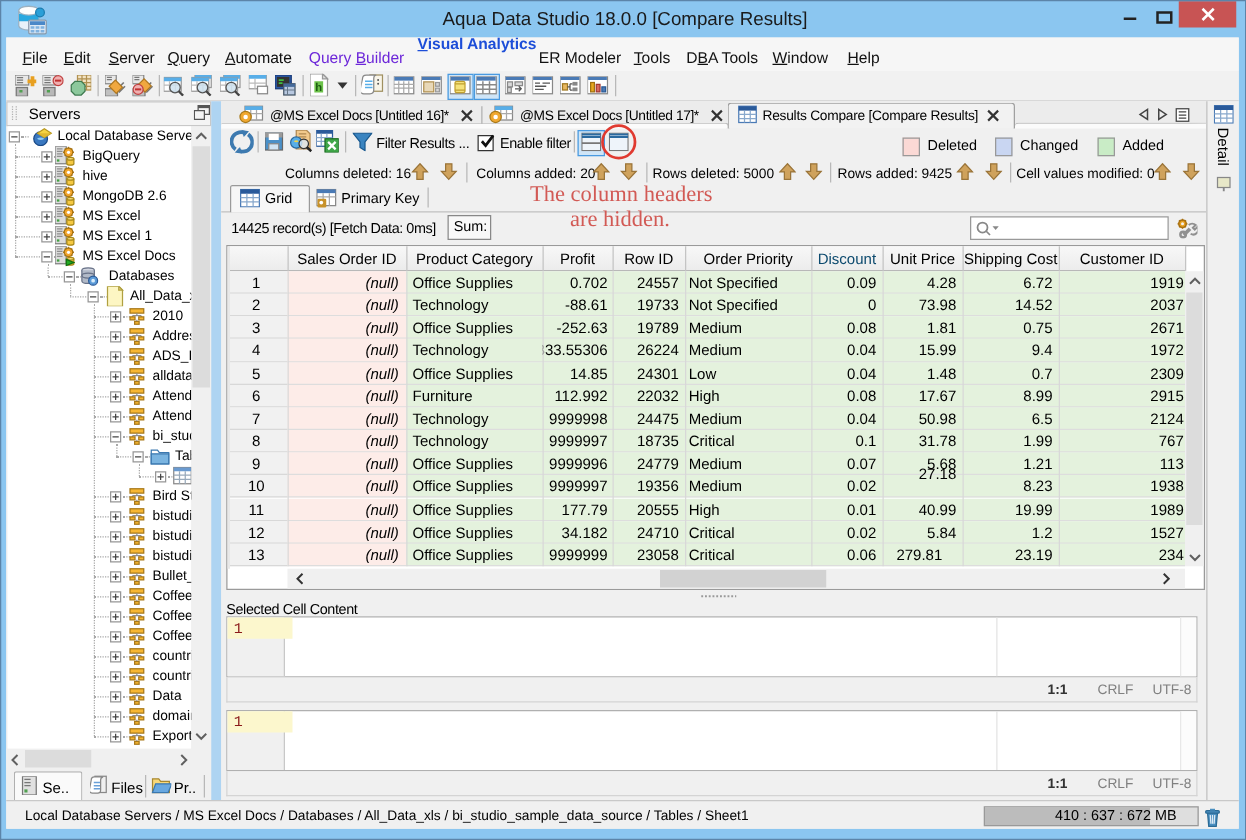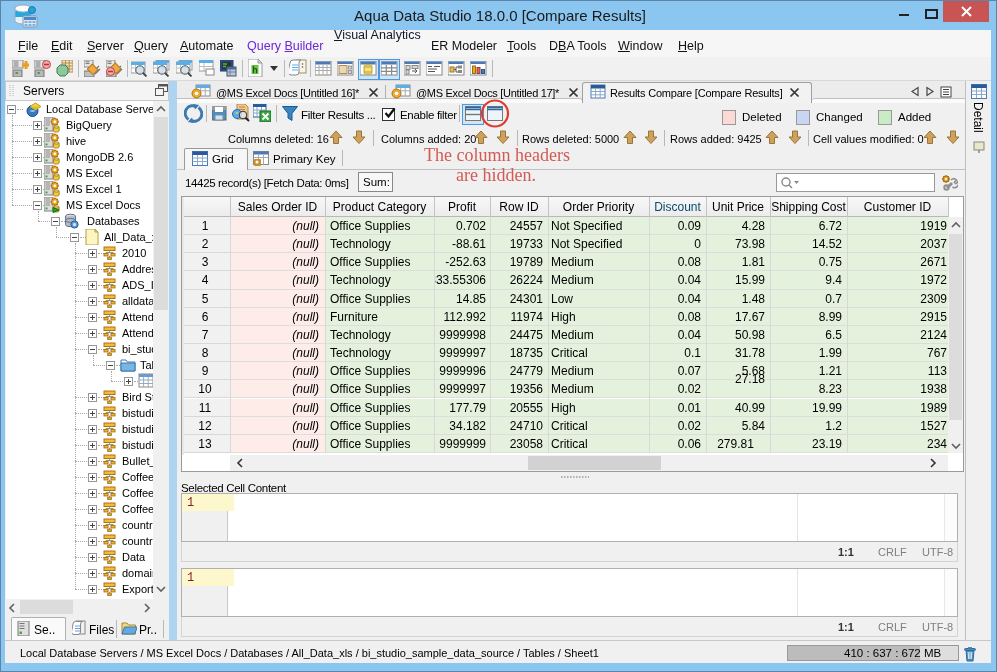--- a/index.html
+++ b/index.html
@@ -30,21 +30,21 @@
 <svg class="abs" style="left:960px;top:5px" width="13" height="13" viewBox="0 0 13 13">
     <path d="M2 2 L11 11 M11 2 L2 11" stroke="#fff" stroke-width="2"></path>
   </svg>
 <div class="abs" style="left:5px;top:30px;width:986px;height:27px;background:#f6f6f6;"></div>
 <div class="tx" style="left:18px;top:39px;font-size:12.5px;color:#111;font-weight:normal;"><u>F</u>ile</div>
 <div class="tx" style="left:51px;top:39px;font-size:12.5px;color:#111;font-weight:normal;"><u>E</u>dit</div>
 <div class="tx" style="left:87px;top:39px;font-size:12.5px;color:#111;font-weight:normal;"><u>S</u>erver</div>
 <div class="tx" style="left:134px;top:39px;font-size:12.5px;color:#111;font-weight:normal;"><u>Q</u>uery</div>
 <div class="tx" style="left:180px;top:39px;font-size:12.5px;color:#111;font-weight:normal;"><u>A</u>utomate</div>
 <div class="tx" style="left:247px;top:39px;font-size:12.5px;color:#6d28d9;font-weight:normal;">Query <u>B</u>uilder</div>
-<div class="tx" style="left:334px;top:28px;font-size:12.5px;color:#0f172a;font-weight:normal;"><u>V</u>isual Analytics</div>
+<div class="tx" style="left:334px;top:28px;font-size:12.5px;color:#1d4ed8;font-weight:bold;"><u>V</u>isual Analytics</div>
 <div class="tx" style="left:431px;top:39px;font-size:12.5px;color:#111;font-weight:normal;">ER Modeler</div>
 <div class="tx" style="left:507px;top:39px;font-size:12.5px;color:#111;font-weight:normal;"><u>T</u>ools</div>
 <div class="tx" style="left:549px;top:39px;font-size:12.5px;color:#111;font-weight:normal;">D<u>B</u>A Tools</div>
 <div class="tx" style="left:618px;top:39px;font-size:12.5px;color:#111;font-weight:normal;"><u>W</u>indow</div>
 <div class="tx" style="left:678px;top:39px;font-size:12.5px;color:#111;font-weight:normal;"><u>H</u>elp</div>
 <div class="abs" style="left:5px;top:57px;width:986px;height:24px;background:#f1f1f1;border-bottom:1px solid #d8d8d8;"></div>
 <svg class="abs" style="left:12px;top:60px;" width="17" height="17" viewBox="0 0 17 17">
     <g transform="translate(0,0) scale(1)">
     <rect x="0" y="0" width="11" height="8" fill="#e8e8e8" stroke="#888"></rect>
     <path d="M1.5 2 h5 M1.5 4 h5 M1.5 6 h5" stroke="#777" stroke-width="1"></path>
@@ -944,21 +944,21 @@
 <div class="tx" style="left:847px;top:291.60px;width:100px;text-align:right;font-size:12px;">2309</div>
 <div class="abs" style="left:184px;top:307.75px;width:46px;height:18.15px;background:#f1f1f1;border-bottom:1px solid #d8d8d8;"></div>
 <div class="tx" style="left:184px;top:309.75px;width:42px;text-align:center;font-size:12px;">6</div>
 <div class="abs" style="left:230px;top:307.75px;width:95px;height:18.15px;background:#fdece8;border-bottom:1px solid #ddd;"></div>
 <div class="tx" style="left:230px;top:309.75px;width:89px;text-align:right;font-size:12px;font-style:italic;">(null)</div>
 <div class="abs" style="left:325px;top:307.75px;width:623px;height:18.15px;background:#e4f2dd;border-bottom:1px solid #ddd;"></div>
 <div class="tx" style="left:330px;top:309.75px;font-size:12px;">Furniture</div>
 <div class="abs" style="left:434px;top:307.75px;width:52px;height:18.15px;overflow:hidden;">
     <div style="position:absolute;right:0;top:2px;font-size:12px;white-space:nowrap;">112.992</div>
   </div>
-<div class="tx" style="left:490px;top:309.75px;width:53px;text-align:right;font-size:12px;">11974</div>
+<div class="tx" style="left:490px;top:309.75px;width:53px;text-align:right;font-size:12px;">22032</div>
 <div class="tx" style="left:551px;top:309.75px;font-size:12px;">High</div>
 <div class="tx" style="left:649px;top:309.75px;width:52px;text-align:right;font-size:12px;">0.08</div>
 <div class="tx" style="left:706px;top:309.75px;width:59px;text-align:right;font-size:12px;padding-left:25px;">17.67</div>
 <div class="tx" style="left:770px;top:309.75px;width:72px;text-align:right;font-size:12px;">8.99</div>
 <div class="tx" style="left:847px;top:309.75px;width:100px;text-align:right;font-size:12px;">2915</div>
 <div class="abs" style="left:184px;top:325.90px;width:46px;height:18.15px;background:#f1f1f1;border-bottom:1px solid #d8d8d8;"></div>
 <div class="tx" style="left:184px;top:327.90px;width:42px;text-align:center;font-size:12px;">7</div>
 <div class="abs" style="left:230px;top:325.90px;width:95px;height:18.15px;background:#fdece8;border-bottom:1px solid #ddd;"></div>
 <div class="tx" style="left:230px;top:327.90px;width:89px;text-align:right;font-size:12px;font-style:italic;">(null)</div>
 <div class="abs" style="left:325px;top:325.90px;width:623px;height:18.15px;background:#e4f2dd;border-bottom:1px solid #ddd;"></div>

